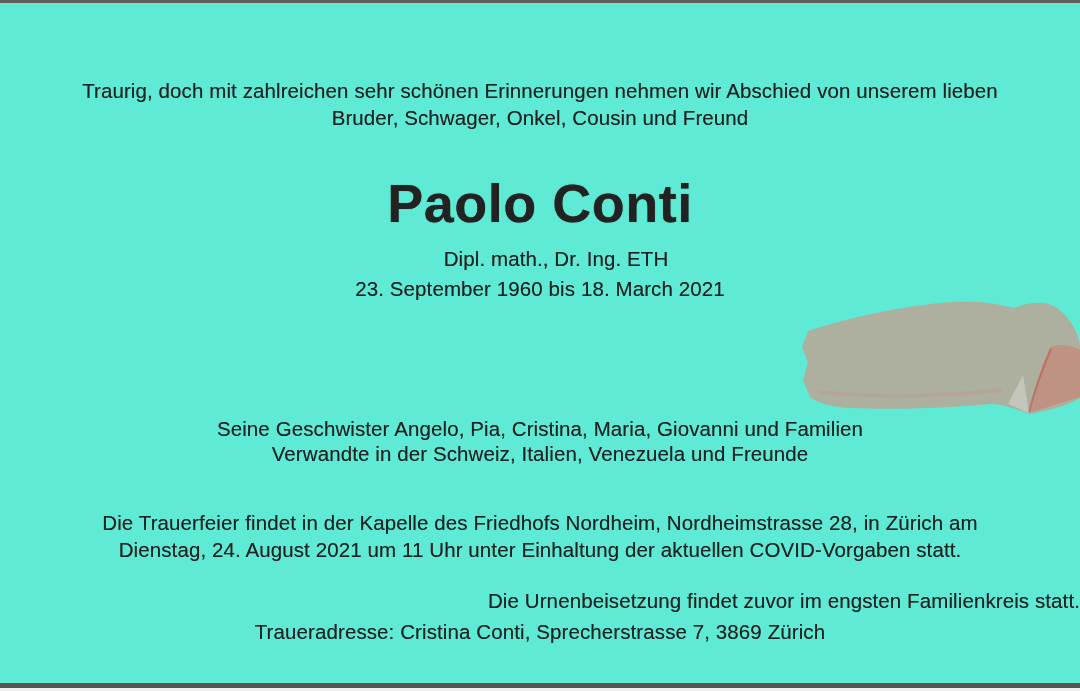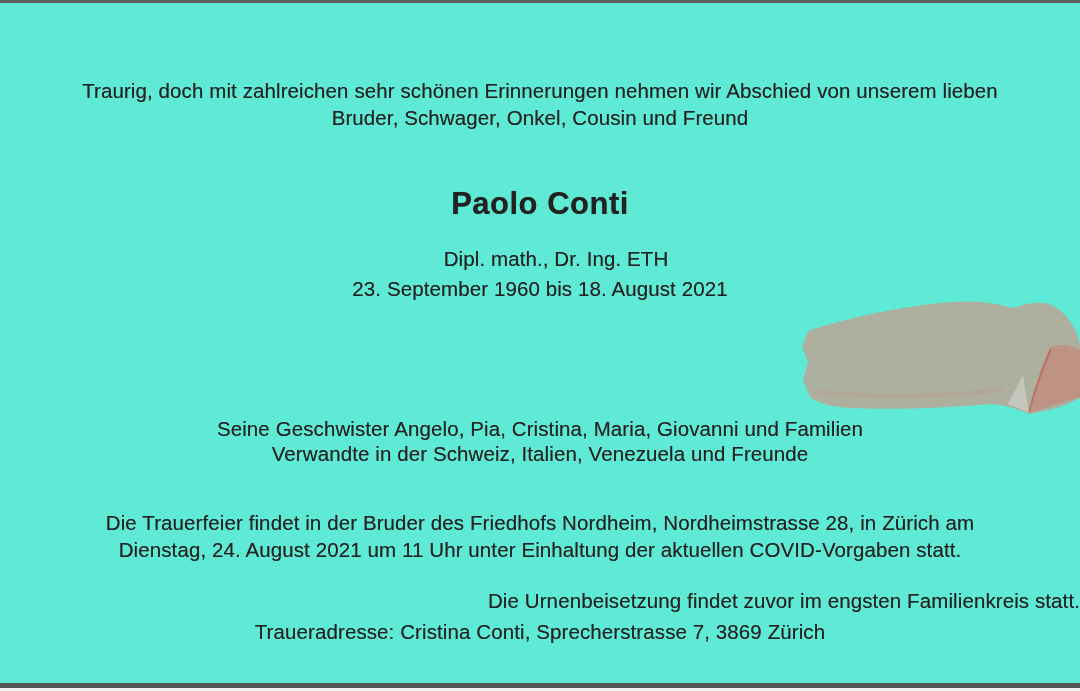--- a/index.html
+++ b/index.html
@@ -24,21 +24,21 @@
     position: absolute;
     left: 0;
     right: 0;
     text-align: center;
     font-size: 20.5px;
     letter-spacing: 0.1px;
     text-shadow: 0 0 0.6px rgba(45,45,45,0.55);
   }
   .text-block .line { white-space: nowrap; }
   .intro     { top: 77px;  line-height: 27px; }
-  .name      { top: 181px; font-size: 31px; font-weight: bold; line-height: 45px;
+  .name      { top: 181px; font-size: 54px; font-weight: bold; line-height: 45px;
                letter-spacing: 0.5px; text-shadow: 0 0 0.8px rgba(30,30,30,0.6); }
   .credentials { top: 246px; line-height: 25px; padding-left: 32px; }
   .dates     { top: 276px; line-height: 25px; }
   .farewell  { top: 348px; line-height: 28px; }
   .family    { top: 416px; line-height: 25px; }
   .service   { top: 509px; line-height: 27px; }
   .urn       { top: 588px; line-height: 25px; text-align: right; }
   .address   { top: 619px; line-height: 25px; }
   .marker-svg {
     position: absolute;
@@ -57,32 +57,32 @@
 
   <div class="text-block intro">
     <div class="line">Traurig, doch mit zahlreichen sehr schönen Erinnerungen nehmen wir Abschied von unserem lieben</div>
     <div class="line">Bruder, Schwager, Onkel, Cousin und Freund</div>
   </div>
 
   <div class="text-block name">Paolo Conti</div>
 
   <div class="text-block credentials">Dipl. math., Dr. Ing. ETH</div>
 
-  <div class="text-block dates">23. September 1960 bis 18. August 2021</div>
+  <div class="text-block dates">23. September 1960 bis 18. March 2021</div>
 
   <div class="text-block farewell">
   </div>
 
   <div class="text-block family">
     <div class="line">Seine Geschwister Angelo, Pia, Cristina, Maria, Giovanni und Familien</div>
     <div class="line">Verwandte in der Schweiz, Italien, Venezuela und Freunde</div>
   </div>
 
   <div class="text-block service">
-    <div class="line">Die Trauerfeier findet in der Bruder des Friedhofs Nordheim, Nordheimstrasse 28, in Zürich am</div>
+    <div class="line">Die Trauerfeier findet in der Kapelle des Friedhofs Nordheim, Nordheimstrasse 28, in Zürich am</div>
     <div class="line">Dienstag, 24. August 2021 um 11 Uhr unter Einhaltung der aktuellen COVID-Vorgaben statt.</div>
   </div>
 
   <div class="text-block urn">Die Urnenbeisetzung findet zuvor im engsten Familienkreis statt.</div>
 
   <div class="text-block address">Traueradresse: Cristina Conti, Sprecherstrasse 7, 3869 Zürich</div>
 
   <svg class="marker-svg" viewBox="0 0 1080 691" aria-hidden="true">
 
     <path fill-opacity="0.55" d="M 808 331

